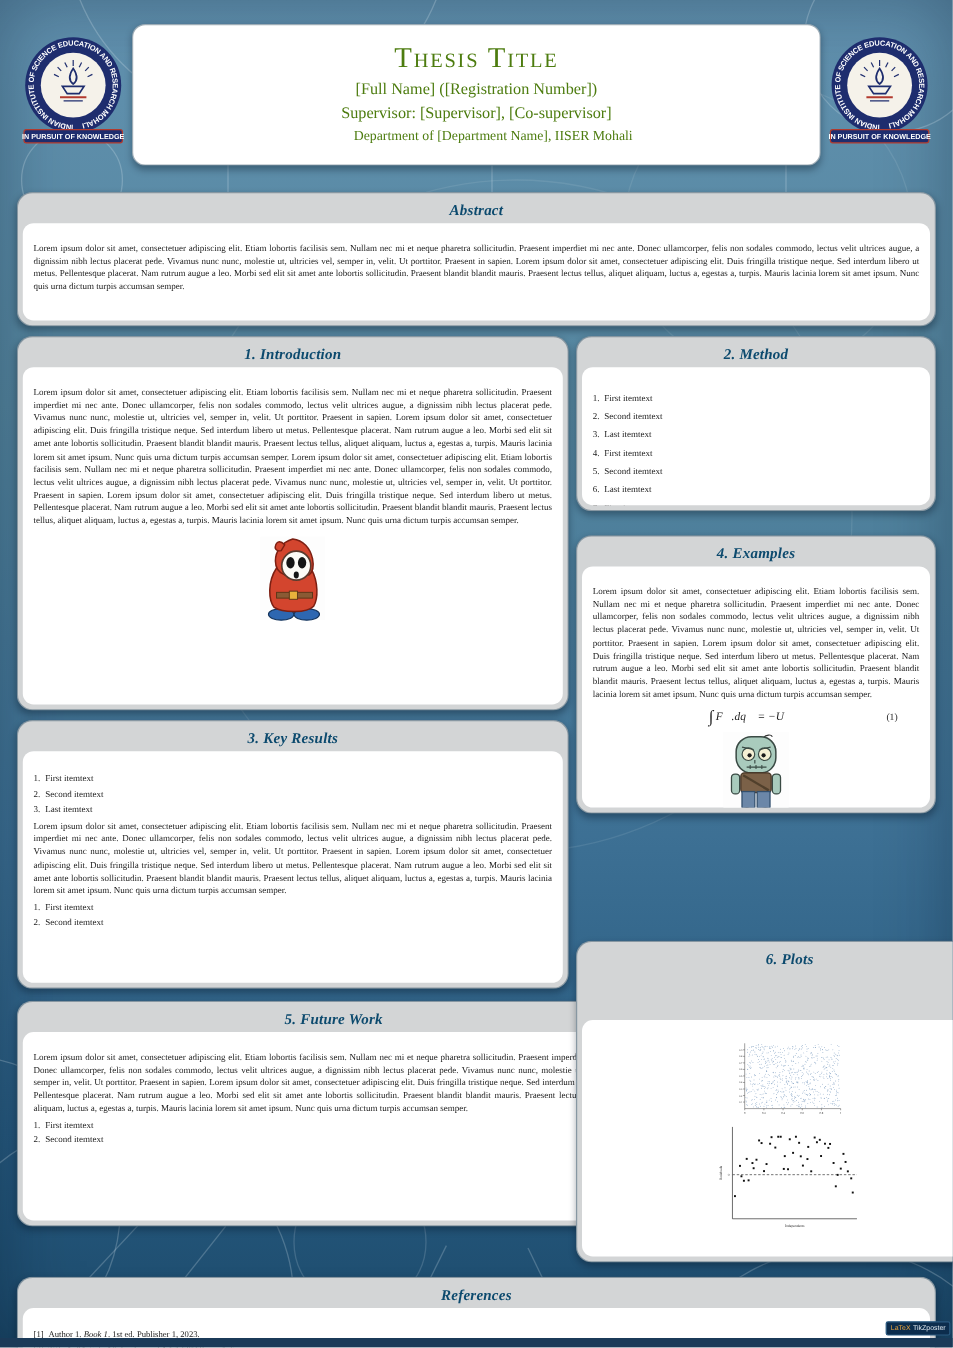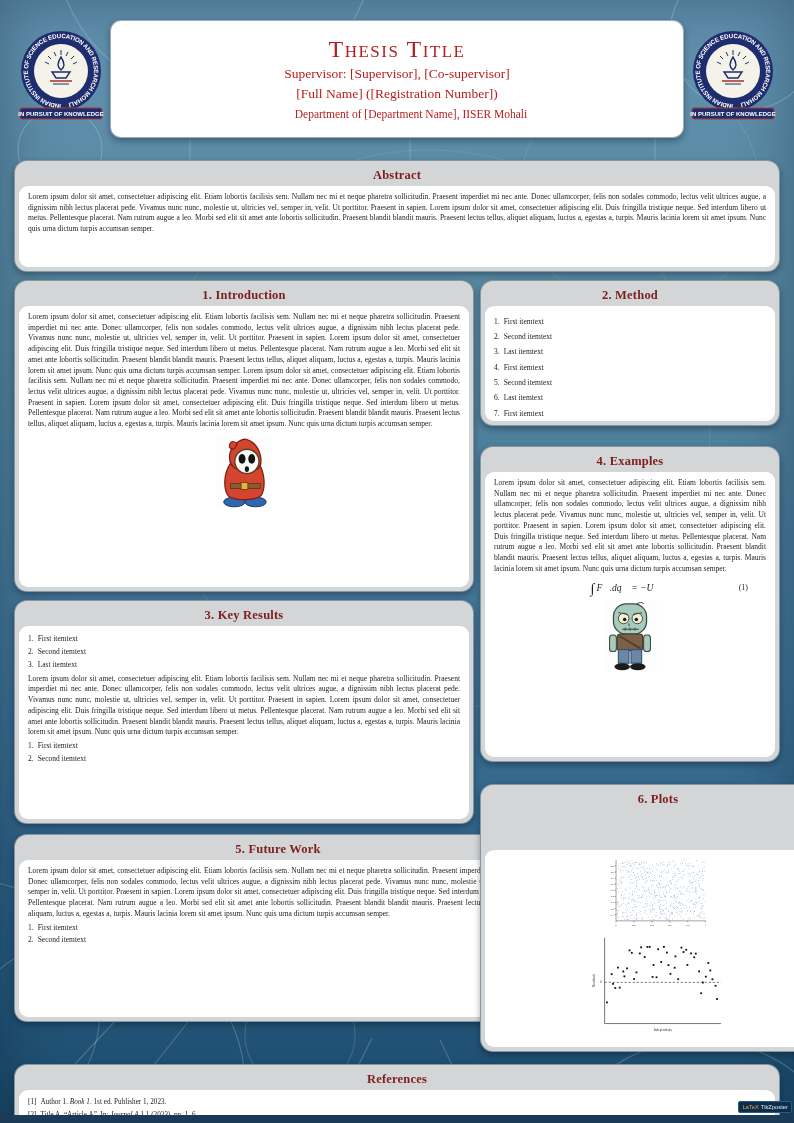--- a/index.html
+++ b/index.html
@@ -11,37 +11,37 @@
   }
   #bg-decor{position:absolute;left:0;top:0;z-index:0;}
   .tbox{
     position:absolute;z-index:2;box-sizing:border-box;
     background:#d3d5d6;border:1px solid rgba(60,90,110,.5);
     border-radius:13px;box-shadow:0 3px 6px rgba(0,15,30,.35);
     display:flex;flex-direction:column;padding:4px;
   }
   .tbox-title{
     flex:0 0 auto;text-align:center;font-weight:bold;
-    font-size:12.5px;line-height:21px;color:#7f1d1d;letter-spacing:.2px;
+    font-size:12.5px;line-height:21px;color:#0c4a6e;letter-spacing:.2px;font-style:italic;
   }
   .tbox-body{
     flex:1 1 auto;background:#ffffff;border-radius:9px;
-    padding:6px 9px;overflow:hidden;color:#1c1c1c;
+    padding:16px 9px;overflow:hidden;color:#1c1c1c;
   }
   .body-text{font-size:7.5px;line-height:1.43;text-align:justify;}
   .enum-item{display:flex;font-size:7.5px;line-height:1.45;margin:2px 0;}
   .enum-num{flex:0 0 auto;margin-right:4px;}
   .method-list .enum-item{margin:4.5px 0;}
   .figure{text-align:center;margin-top:6px;}
   
   #header-box{
     position:absolute;left:110px;top:20px;width:574px;height:118px;z-index:2;
     background:#ffffff;border:1px solid rgba(60,90,110,.5);border-radius:11px;
     box-shadow:0 3px 6px rgba(0,15,30,.35);text-align:center;box-sizing:border-box;
-    padding-top:13px;color:#b91c1c;
+    padding-top:13px;color:#4d7c0f;
   }
   #poster-title{font-variant:small-caps;font-size:24px;letter-spacing:1.5px;line-height:1.25;}
   .head-line-lg{font-size:13.5px;line-height:1.5;}
   .head-line-sm{font-size:11.5px;line-height:1.6;padding-left:28px;}
   .logo{position:absolute;top:26px;z-index:2;width:90px;height:100px;}
   #logo-left{left:16px;} #logo-right{left:688px;}
   
   .equation-row{position:relative;margin:4px 16px 2px 0;height:20px;}
   .equation-center{position:absolute;left:0;right:0;top:0;text-align:center;font-style:italic;font-size:9.5px;line-height:20px;}
   .equation-center .int{font-style:normal;font-size:14px;vertical-align:-2px;margin-right:2px;}
@@ -84,22 +84,22 @@
       <line x1="330" y1="1123" x2="372" y2="1038"></line>
       <line x1="480" y1="1123" x2="440" y2="1040"></line>
       <line x1="190" y1="132" x2="190" y2="162"></line>
       <line x1="410" y1="138" x2="410" y2="162"></line>
       <line x1="655" y1="132" x2="655" y2="162"></line>
     </g>
   </svg>
 
   <div id="header-box">
     <div id="poster-title">Thesis Title</div>
+    <div class="head-line-lg">[Full Name] ([Registration Number])</div>
     <div class="head-line-lg">Supervisor: [Supervisor], [Co-supervisor]</div>
-    <div class="head-line-lg">[Full Name] ([Registration Number])</div>
     <div class="head-line-sm">Department of [Department Name], IISER Mohali</div>
   </div>
 
   <svg id="logo-left" class="logo" viewBox="0 0 90 100">
     <defs>
         <path id="ringpath1" d="M 45 78 A 33 33 0 1 1 45.01 78"></path>
       </defs>
     <circle cx="45" cy="45" r="40" fill="#1e2d6e"></circle>
     <circle cx="45" cy="45" r="27" fill="#f5f2ea"></circle>
     <text font-size="6.2" fill="#ffffff" font-family="Liberation Sans,sans-serif" font-weight="bold" letter-spacing=".5">
@@ -209,21 +209,21 @@
           <span class="enum-num">6.</span>
           <span>Last itemtext</span>
         </div>
         <div class="enum-item">
           <span class="enum-num">7.</span>
           <span>First itemtext</span>
         </div>
       </div>
   </div>
 
-  <div class="tbox" style="left:480px;top:446px;width:300px;height:316px;">
+  <div class="tbox" style="left:480px;top:446px;width:300px;height:232px;">
     <div class="tbox-title">4. Examples</div>
     <div class="tbox-body">
       <div class="body-text">Lorem ipsum dolor sit amet, consectetuer adipiscing elit. Etiam lobortis facilisis sem. Nullam nec mi et neque pharetra sollicitudin. Praesent imperdiet mi nec ante. Donec ullamcorper, felis non sodales commodo, lectus velit ultrices augue, a dignissim nibh lectus placerat pede. Vivamus nunc nunc, molestie ut, ultricies vel, semper in, velit. Ut porttitor. Praesent in sapien. Lorem ipsum dolor sit amet, consectetuer adipiscing elit. Duis fringilla tristique neque. Sed interdum libero ut metus. Pellentesque placerat. Nam rutrum augue a leo. Morbi sed elit sit amet ante lobortis sollicitudin. Praesent blandit blandit mauris. Praesent lectus tellus, aliquet aliquam, luctus a, egestas a, turpis. Mauris lacinia lorem sit amet ipsum. Nunc quis urna dictum turpis accumsan semper.</div>
       <div class="equation-row">
         <div class="equation-center">
           <span class="int">∫</span><span>F⃗.dq⃗ = −U</span>
         </div>
         <span class="equation-number">(1)</span>
       </div>
       <div class="figure" style="margin-top:2px;">

